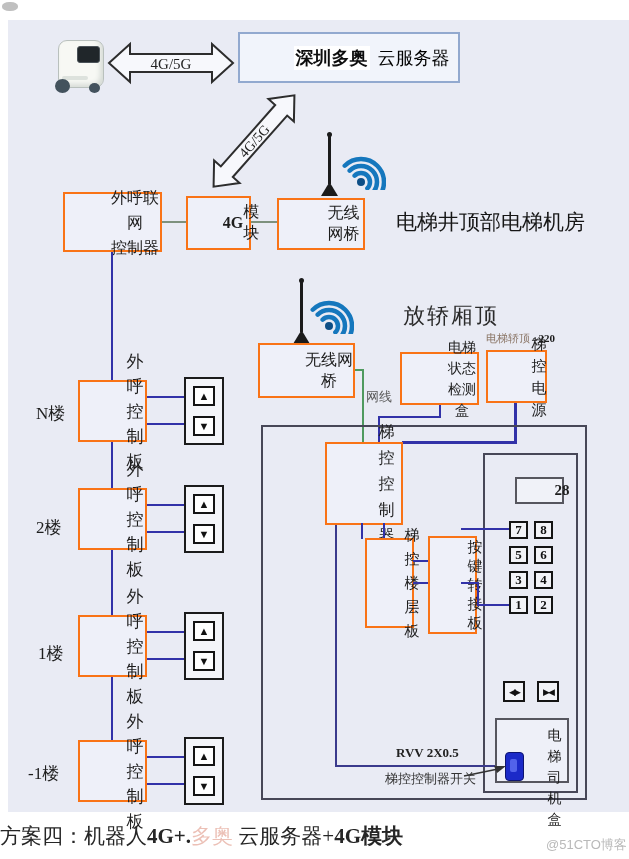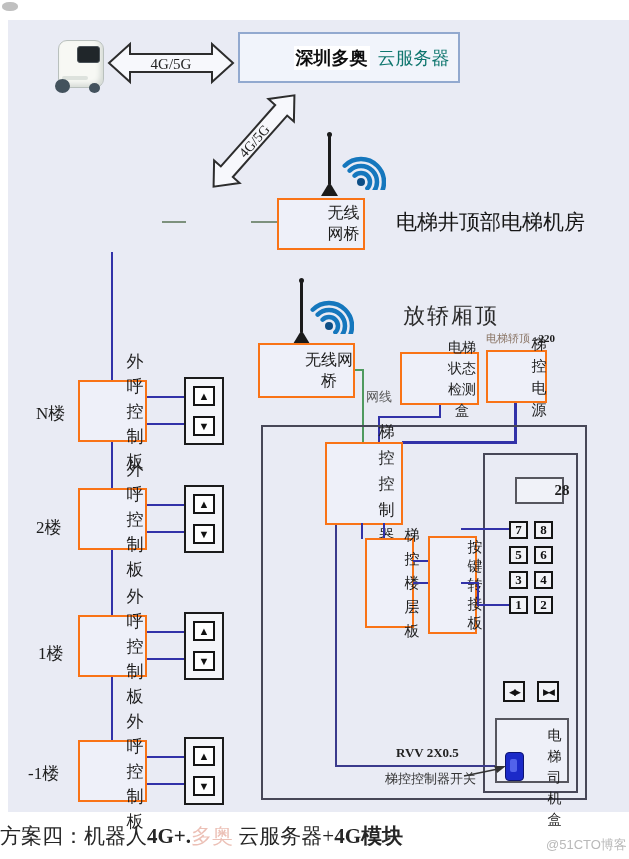--- a/index.html
+++ b/index.html
@@ -71,31 +71,39 @@
     <div class="w2"></div>
   </div>
 
   <svg class="abs" style="left:106px;top:40px;" width="130" height="48">
     <polygon points="3,23 24,4 24,14 106,14 106,4 127,23 106,42 106,32 24,32 24,42" fill="#f7f8fc" stroke="#2d2d2d" stroke-width="2"></polygon>
     <text x="65" y="29" text-anchor="middle" font-size="15" fill="#222">4G/5G</text>
   </svg>
 
   <div class="box" style="left:238px;top:32px;width:222px;height:51px;border-color:#92a9cf;background:#f1f4fb;flex-direction:row;gap:8px;">
     <span style="font-weight:bold;font-size:18px;color:#0e0e0e;background:#fff;padding:0 2px;">深圳多奥</span>
-    <span style="font-size:18px;color:#0f766e;">云服务器</span>
+    <span style="font-size:18px;color:#000000;">云服务器</span>
   </div>
 
   <svg class="abs" style="left:192px;top:82px;overflow:visible;" width="125" height="118">
     <g transform="rotate(-48.5 62 59)">
       <polygon points="1,59 21,42 21,51 103,51 103,42 123,59 103,76 103,67 21,67 21,76" fill="#f7f8fc" stroke="#2d2d2d" stroke-width="2"></polygon>
       <text x="62" y="64" text-anchor="middle" font-size="14" fill="#222">4G/5G</text>
     </g>
   </svg>
 
-
+  <div class="box" style="left:63px;top:192px;width:99px;height:60px;font-size:16px;line-height:25px;">
+    <div>外呼联网</div>
+    <div>控制器</div>
+  </div>
+
+  <div class="box" style="left:186px;top:196px;width:65px;height:54px;font-size:16px;flex-direction:row;">
+    <span style="font-weight:bold;">4G</span>
+    <span>模块</span>
+  </div>
 
   <div class="box" style="left:277px;top:198px;width:88px;height:52px;font-size:16px;">
     <div>无线网桥</div>
   </div>
 
   <div class="lbl" style="left:396px;top:208px;font-size:21px;color:#161616;">电梯井顶部电梯机房</div>
 
   <div class="abs" style="left:320px;top:132px;width:70px;height:70px;">
     <div class="masttip" style="left:7px;top:0;width:5px;height:5px;"></div>
     <div class="mast" style="left:8px;top:2px;width:3px;height:50px;"></div>

